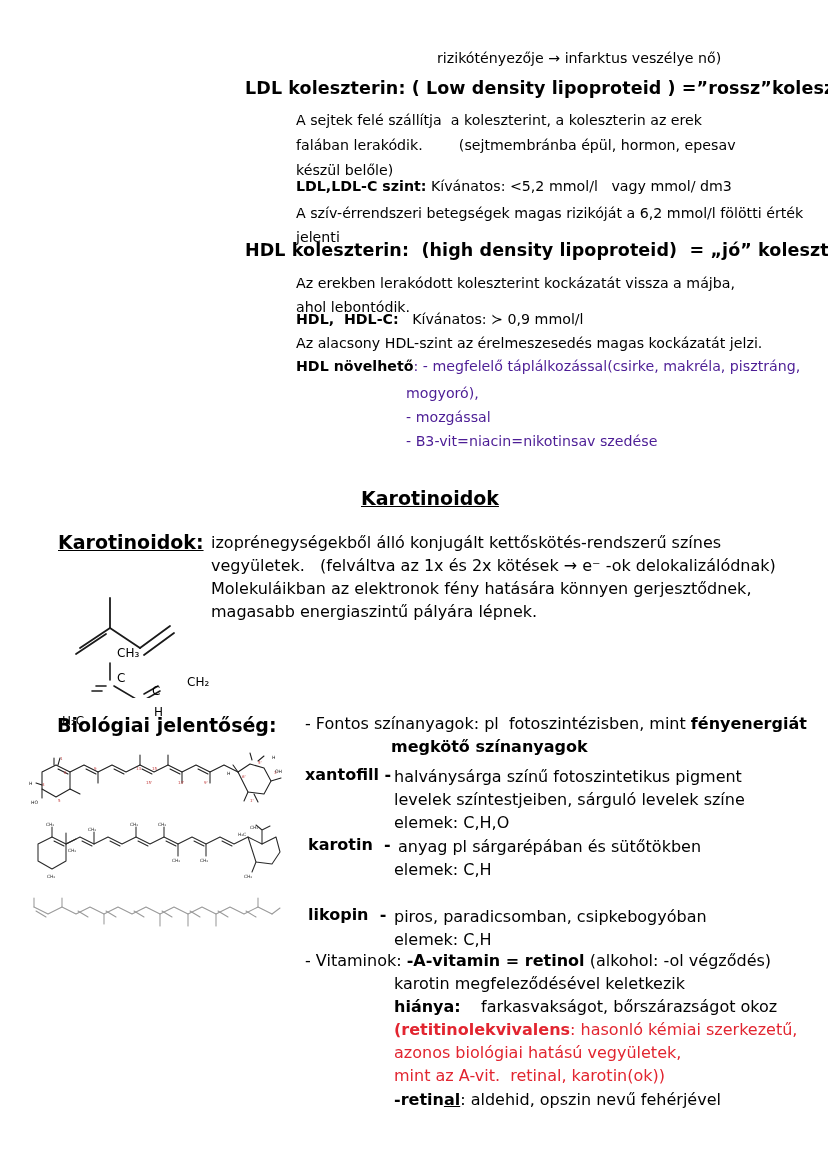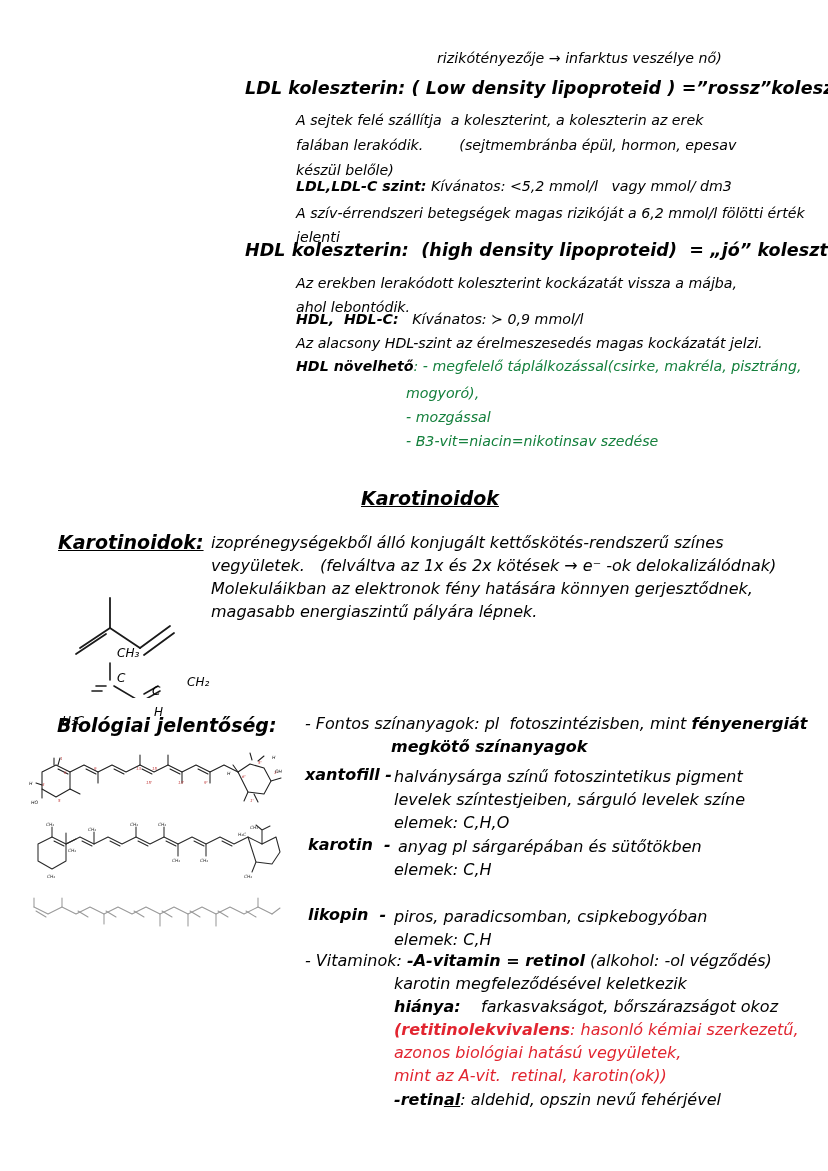--- a/index.html
+++ b/index.html
@@ -13,33 +13,32 @@
     position: relative;
     font-family: "DejaVu Sans", sans-serif;
     color: #000000;
     overflow: hidden;
   }
   .page {
     position: relative;
     width: 752px;
     height: 1171px;
     background: #fff;
-    font-style: italic;
   }
 
   
   .t {
     position: absolute;
     white-space: pre;
     line-height: 1.22;
     font-family: "DejaVu Sans", sans-serif;
   }
   .b { font-weight: bold; }
   .u { text-decoration: underline; }
-  .gray { color: #15803d; }
+  .gray { color: #4c1d95; }
   .red  { color: #e22530; }
 
   
   .s-head   { font-size: 17.5px; font-weight: bold; letter-spacing: .1px; }
   .s-body   { font-size: 14.2px; }
   .s-title  { font-size: 19px; font-weight: bold; }
   .s-lead   { font-size: 19px; font-weight: bold; }
   .s-sub    { font-size: 16px; }
 
   

